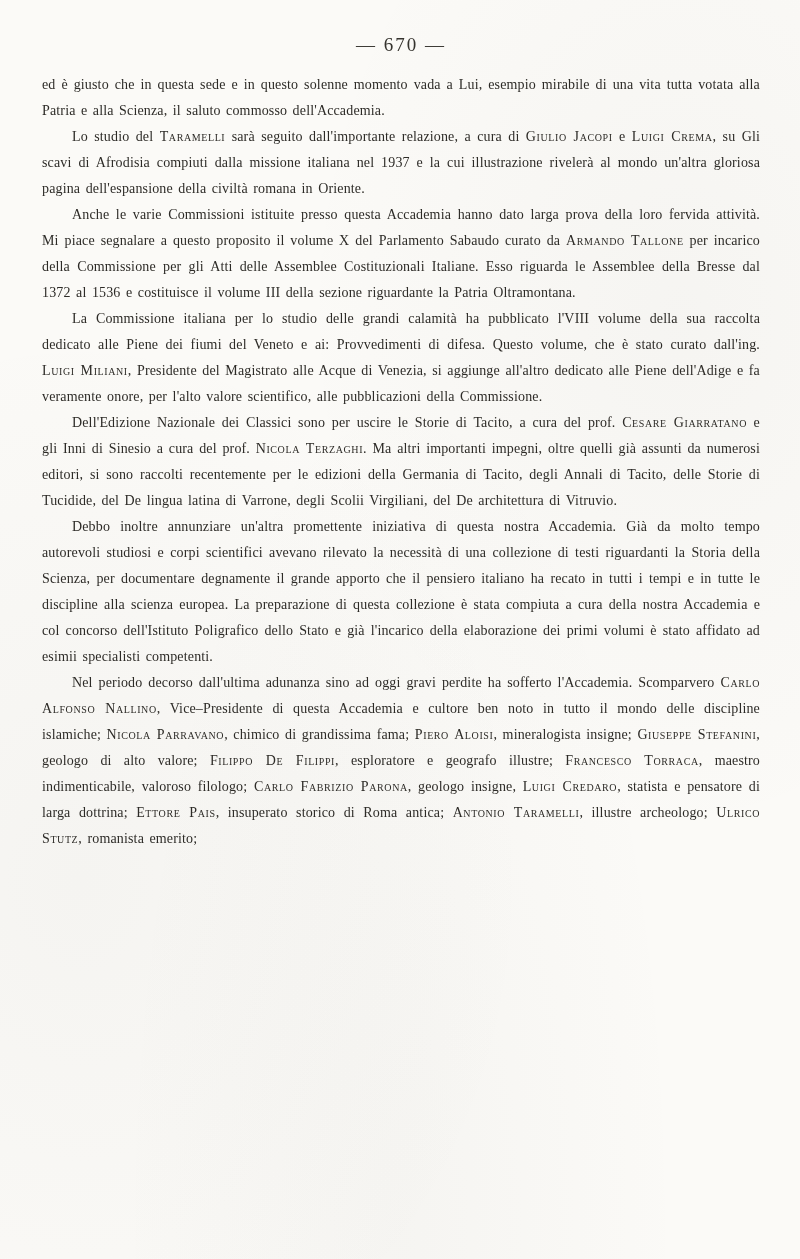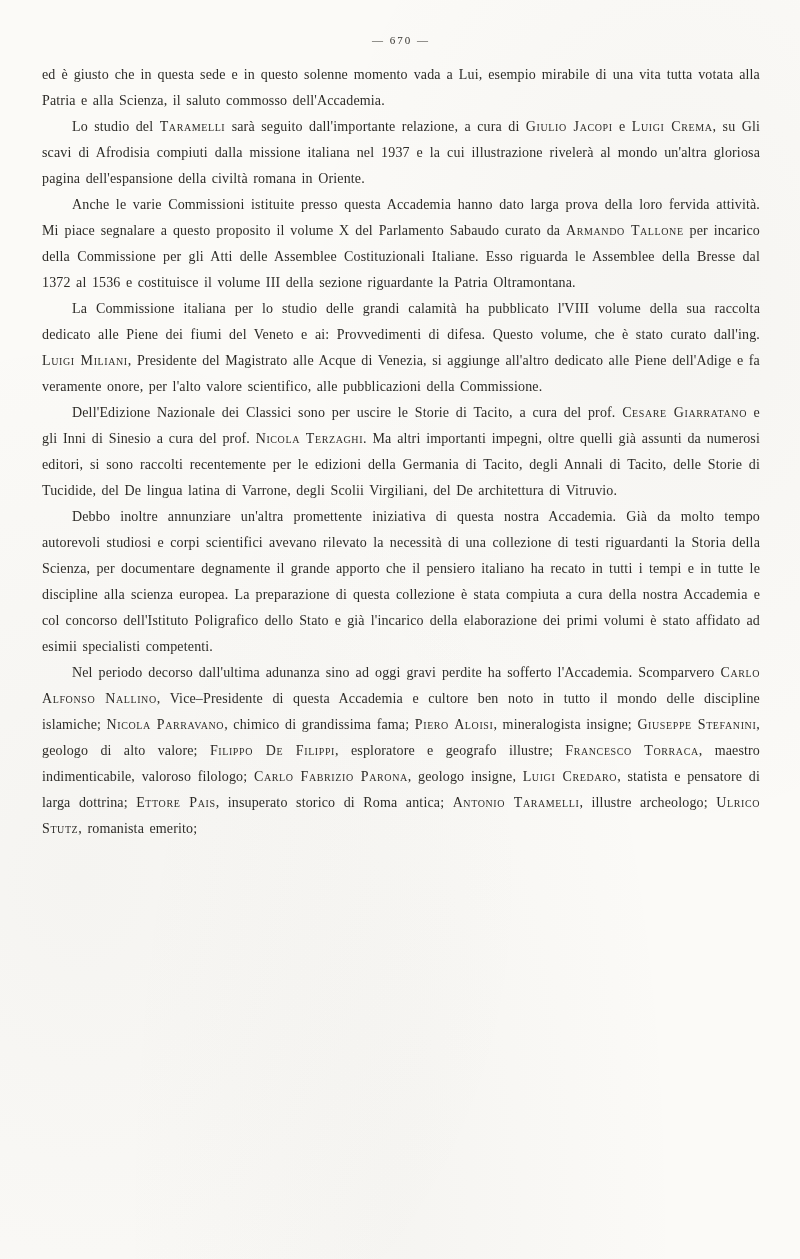--- a/index.html
+++ b/index.html
@@ -19,21 +19,21 @@
     color: #2d2b27;
   }
   .scan {
     box-sizing: border-box;
     width: 800px;
     height: 1259px;
     padding: 34px 40px 0 42px;
   }
   .page-number {
     text-align: center;
-    font-size: 11px;
+    font-size: 19px;
     letter-spacing: 2px;
     color: #35332e;
     margin-bottom: 16px;
   }
   .body-text {
     text-align: justify;
     font-size: 14px;
     line-height: 26px;
     letter-spacing: 0.15px;
     word-spacing: 1.8px;

